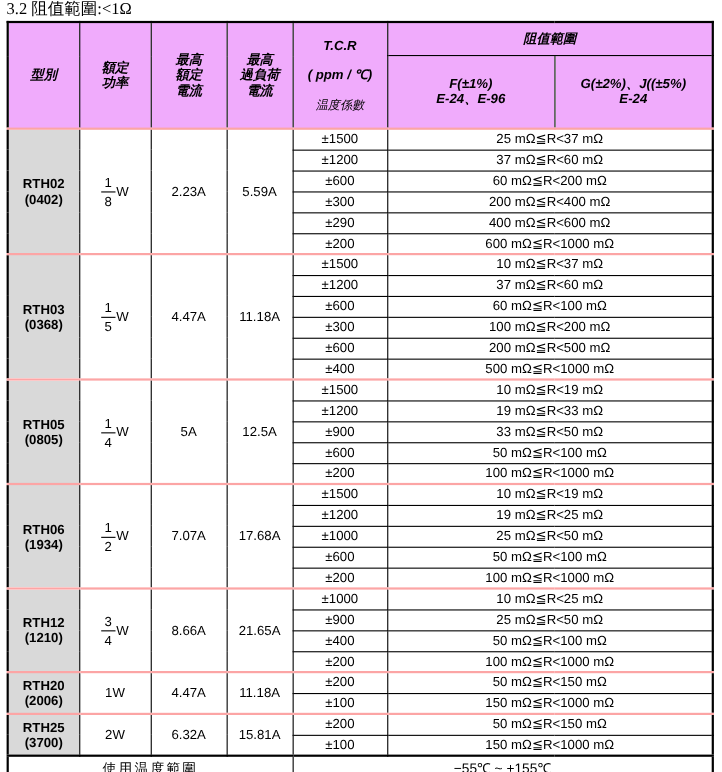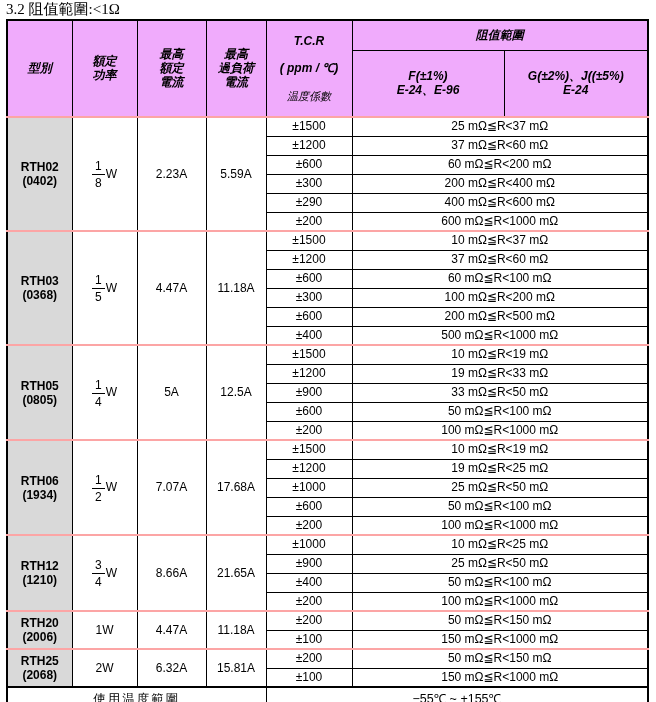--- a/index.html
+++ b/index.html
@@ -254,21 +254,21 @@
           <td class="tcr-cell">±200</td>
           <td colspan="2" class="range-cell">50 mΩ≦R&lt;150 mΩ</td>
         </tr>
         <tr>
           <td class="tcr-cell">±100</td>
           <td colspan="2" class="range-cell">150 mΩ≦R&lt;1000 mΩ</td>
         </tr>
         <tr class="group-start">
           <td class="model-cell" rowspan="2">
             <span class="model-name">RTH25</span>
-            <span class="model-package">(2068)</span>
+            <span class="model-package">(3700)</span>
           </td>
           <td class="power-cell" rowspan="2">2W</td>
           <td rowspan="2">6.32A</td>
           <td rowspan="2">15.81A</td>
           <td class="tcr-cell">±200</td>
           <td colspan="2" class="range-cell">50 mΩ≦R&lt;150 mΩ</td>
         </tr>
         <tr>
           <td class="tcr-cell">±100</td>
           <td colspan="2" class="range-cell">150 mΩ≦R&lt;1000 mΩ</td>

